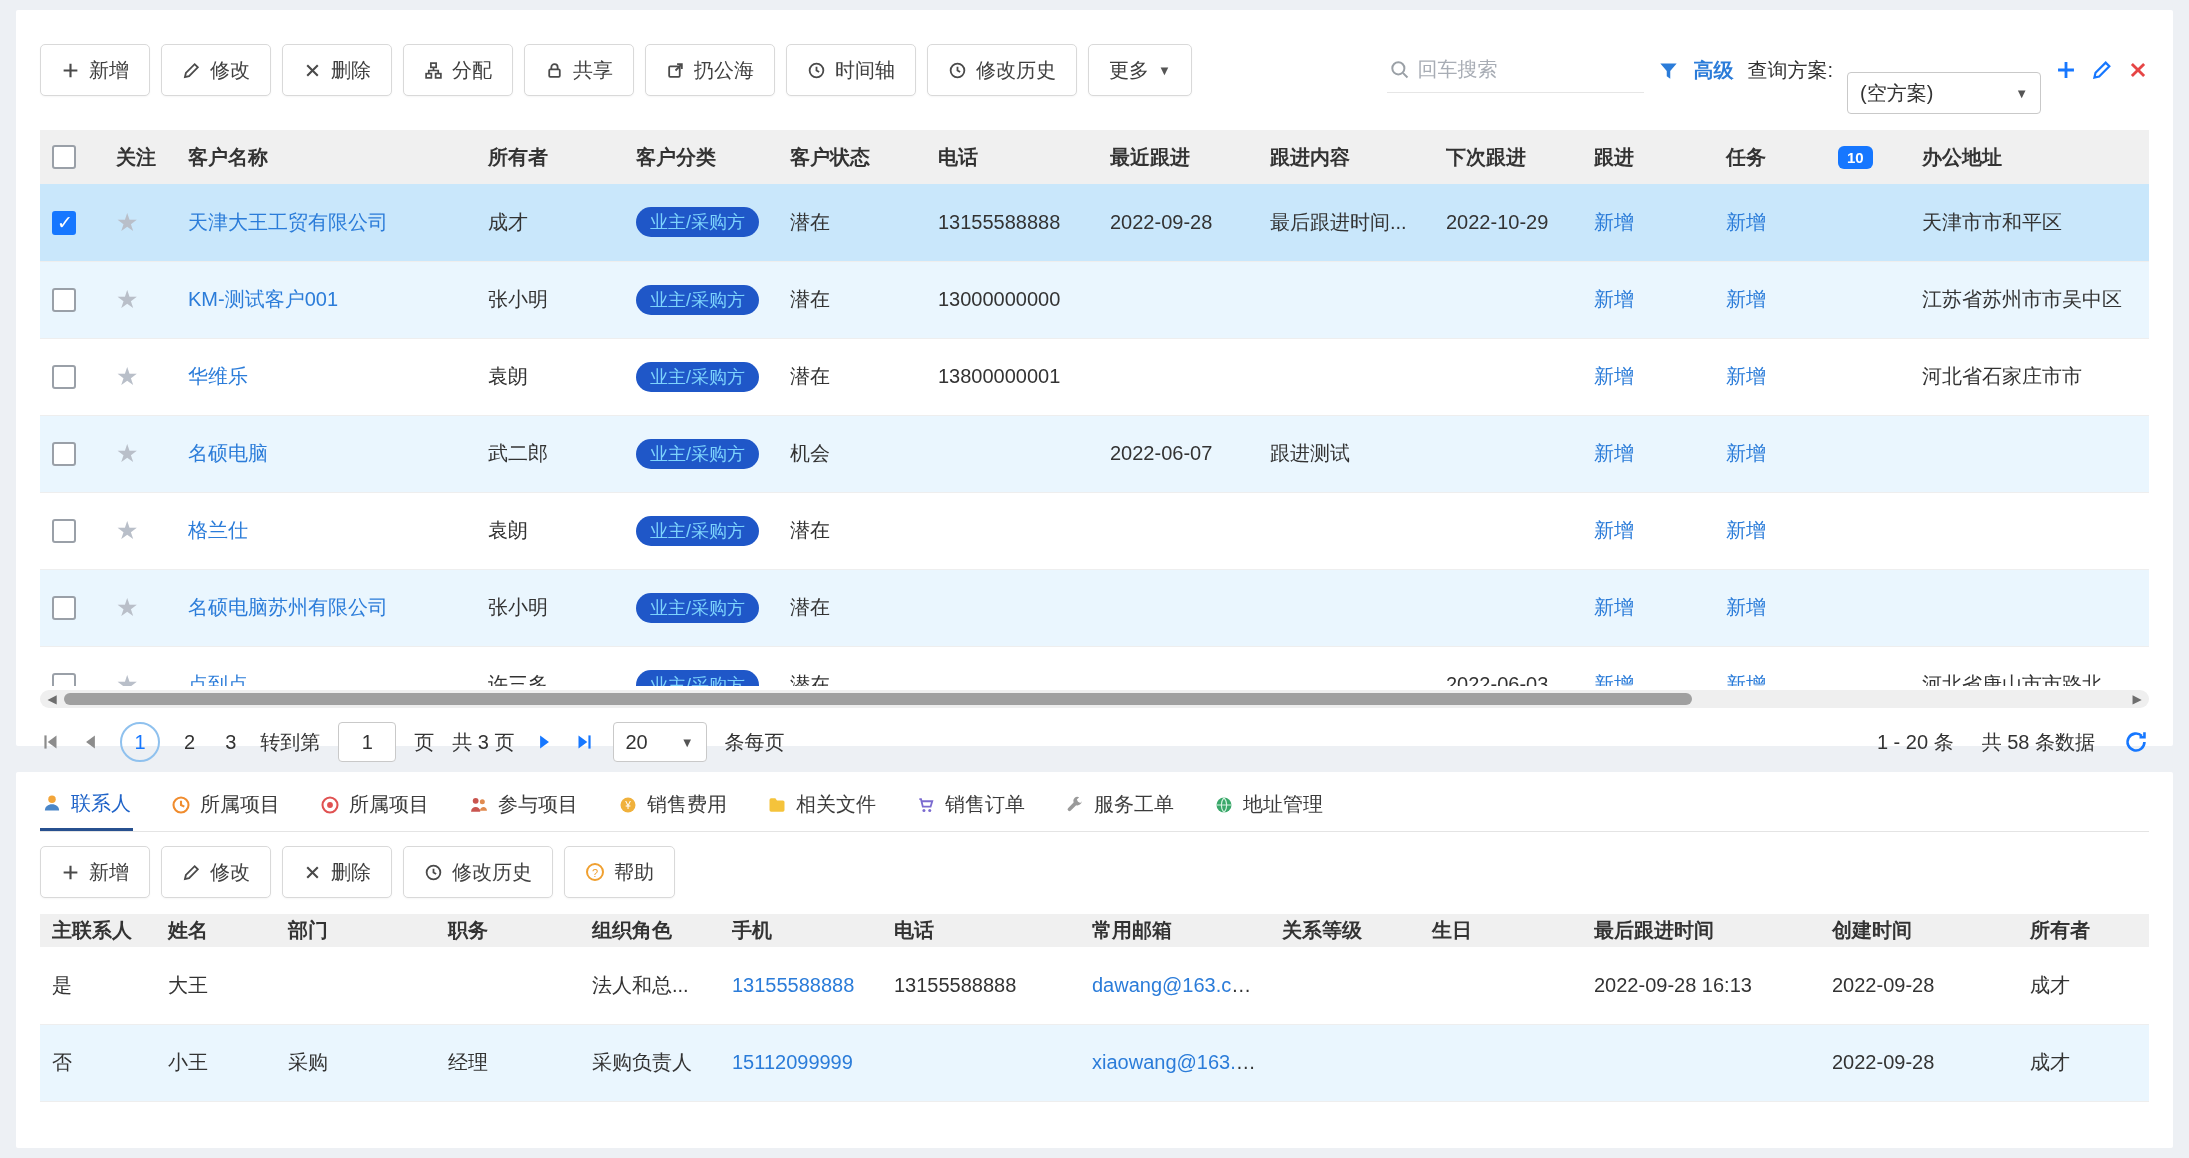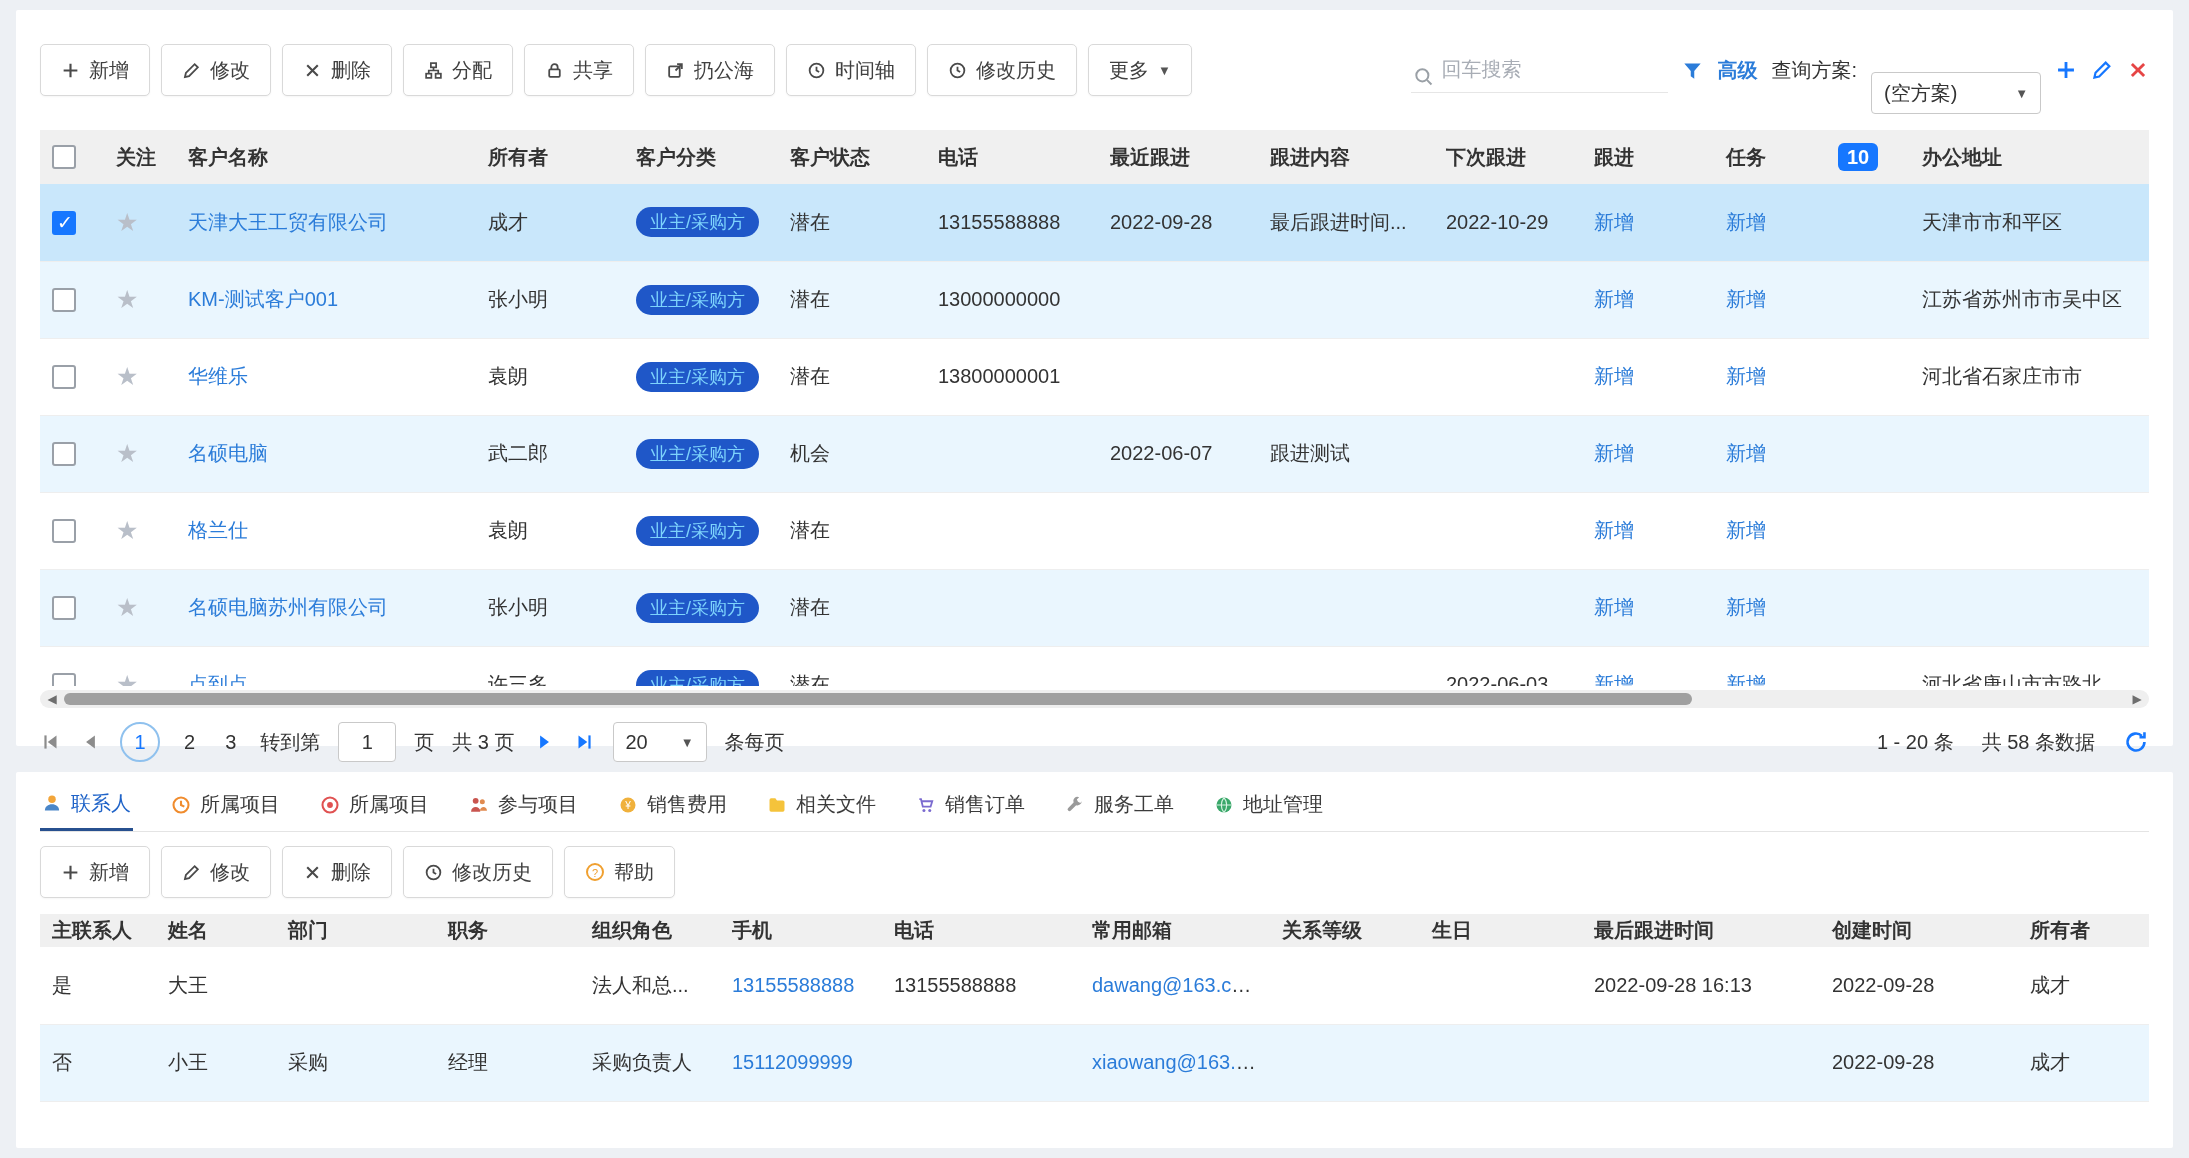--- a/index.html
+++ b/index.html
@@ -17,31 +17,31 @@
   .toolbar { display:flex; align-items:center; gap:11px; }
   .btn {
     display:inline-flex; align-items:center; gap:9px; height:52px; padding:0 20px;
     background:#fff; border:1px solid #d9d9d9; border-radius:5px; font-size:20px;
     color:#404040; cursor:pointer; white-space:nowrap; box-shadow:0 1px 2px rgba(0,0,0,.04);
   }
   .btn svg { flex:0 0 auto; }
   .caret { font-size:13px; color:#555; line-height:1; }
 
   .search-zone { margin-left:auto; display:flex; align-items:center; gap:14px; }
-  .search-wrap { display:flex; align-items:flex-end; gap:6px; border-bottom:1px solid #e6e6e6; padding:4px 2px; }
+  .search-wrap { display:flex; align-items:center; gap:6px; border-bottom:1px solid #e6e6e6; padding:4px 2px; }
   .search-input { width:225px; height:36px; border:none; outline:none; font-size:20px; color:#333; font-family:inherit; }
   .search-input::placeholder { color:#a8adb5; }
   .adv-link { color:#2b7cd9; cursor:pointer;font-weight:bold; }
   .qp-label { color:#333; }
   .select-box {
     display:inline-flex; align-items:center; justify-content:space-between; gap:10px;
     height:42px; border:1px solid #c9c9c9; border-radius:4px; padding:0 12px;
     background:#fff; cursor:pointer; font-size:20px; color:#333;
   }
-  .qp-select { width:170px;margin-top:46px; }
+  .qp-select { width:194px;margin-top:46px; }
   .icon-btn { display:inline-flex; align-items:center; cursor:pointer; }
 
   
   .grid-clip { height:556px; overflow:hidden; margin-top:16px; }
   table.grid { border-collapse:collapse; table-layout:fixed; width:100%; }
   table.grid th {
     background:#f0f0f0; height:54px; font-weight:700; font-size:20px; color:#333;
     text-align:left; padding:0 12px; white-space:nowrap; overflow:hidden;
   }
   table.grid td {
@@ -56,21 +56,21 @@
     display:inline-block; width:24px; height:24px; border:2px solid #9aa0a8;
     border-radius:3px; background:#fff; position:relative; vertical-align:middle; cursor:pointer;
   }
   .cb.checked { background:#1677ff; border-color:#1677ff; }
   .cb .tick { position:absolute; left:3px; top:-2px; color:#fff; font-size:19px; font-weight:bold; }
   .badge {
     display:inline-block; background:#1f57c8; color:#7dd3fc; font-size:18px;
     padding:6px 14px; border-radius:17px; line-height:1;
   }
   .flag {
-    display:inline-block; background:#1677ff; color:#fff; font-size:20px; font-weight:bold;
+    display:inline-block; background:#1677ff; color:#fff; font-size:15px; font-weight:bold;
     padding:4px 9px; border-radius:6px; line-height:1;
   }
 
   
   .hscroll { display:flex; align-items:center; height:18px; margin-top:4px; background:#efefef; border-radius:9px; }
   .hs-arrow { width:24px; text-align:center; font-size:12px; color:#6e6e6e; cursor:pointer; line-height:18px; }
   .hs-track { flex:1; position:relative; height:12px; }
   .hs-thumb { position:absolute; left:0; top:0; height:12px; width:79%; background:#a0a0a0; border-radius:6px; cursor:grab; }
 
   

